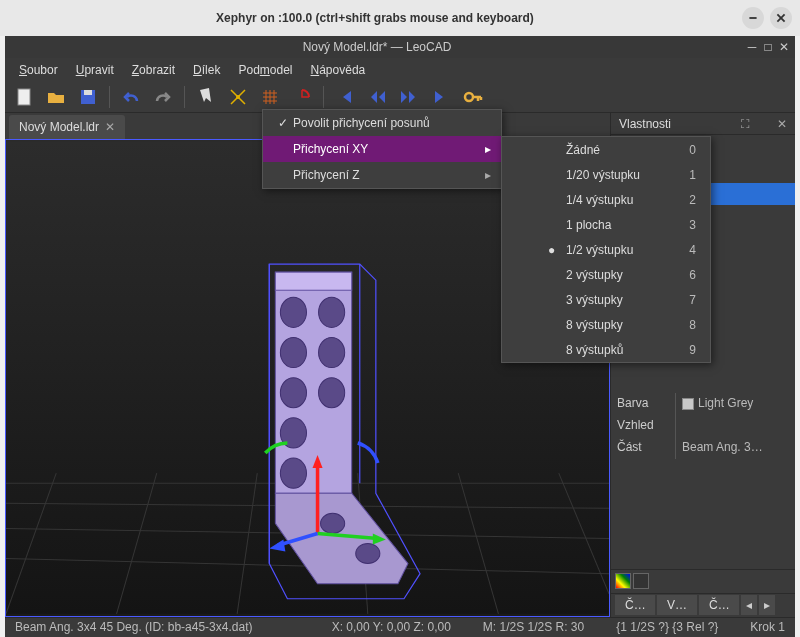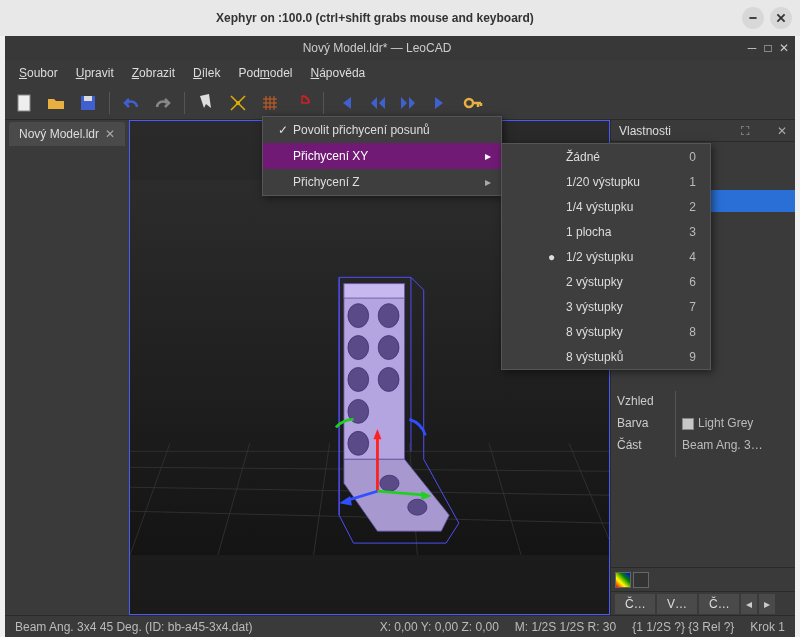--- a/index.html
+++ b/index.html
@@ -18,21 +18,21 @@
 
 .menubar { height: 26px; background: #3a3a3a; display: flex; align-items: center; padding: 0 6px; gap: 2px; }
 .menu-item { color: #ddd; padding: 4px 8px; cursor: pointer; }
 .menu-item u { text-decoration: underline; }
 
 .toolbar { height: 34px; background: #3a3a3a; display: flex; align-items: center; padding: 0 6px; gap: 6px; border-bottom: 1px solid #2a2a2a; }
 .tool-btn { width: 26px; height: 26px; display: flex; align-items: center; justify-content: center; cursor: pointer; }
 .tool-sep { width: 1px; height: 22px; background: #555; margin: 0 2px; }
 
 .main-area { flex: 1; display: flex; position: relative; }
-.viewport-col { flex: 1; display: flex; flex-direction: row; }
+.viewport-col { flex: 1; display: flex; flex-direction: column; }
 .tab-bar { height: 26px; background: #3a3a3a; display: flex; align-items: flex-end; padding: 0 4px; }
 .tab { background: #4a4a4a; color: #ddd; padding: 5px 10px; display: flex; align-items: center; gap: 6px; border-top-left-radius: 3px; border-top-right-radius: 3px; cursor: pointer; }
 .tab-close { cursor: pointer; color: #aaa; }
 .viewport { flex: 1; background: linear-gradient(#2a2a2a, #1a1a1a); border: 1px solid #4a5aff; position: relative; overflow: hidden; }
 
 .side-panel { width: 185px; background: #3a3a3a; border-left: 1px solid #2a2a2a; display: flex; flex-direction: column; }
 .panel-header { height: 22px; background: #3a3a3a; display: flex; align-items: center; justify-content: flex-end; padding: 2px 4px; color: #ddd; gap: 22px; border-bottom: 1px solid #2a2a2a; }
 .panel-header span:first-child { margin-right: auto; padding-left: 4px; }
 .panel-ico { width: 14px; height: 14px; color: #aaa; cursor: pointer; }
 .props-body { flex: 1; display: flex; flex-direction: column; }
@@ -43,21 +43,21 @@
 .color-square { display: inline-block; width: 12px; height: 12px; background: #c8c8c8; vertical-align: middle; margin-right: 4px; border: 1px solid #888; }
 
 .color-swatch-row { height: 24px; display: flex; align-items: center; padding: 2px 4px; gap: 2px; border-top: 1px solid #2a2a2a; }
 .swatch { width: 16px; height: 16px; border: 1px solid #666; cursor: pointer; }
 .swatch-multi { background: linear-gradient(45deg, red, yellow, green, blue); }
 
 .bottom-tabs { height: 24px; display: flex; align-items: center; gap: 2px; padding: 2px 4px; border-top: 1px solid #2a2a2a; }
 .btab { background: #4a4a4a; color: #ddd; padding: 3px 10px; cursor: pointer; white-space: nowrap; overflow: hidden; }
 .arrow-btn { background: #4a4a4a; color: #ccc; width: 16px; height: 20px; display: flex; align-items: center; justify-content: center; cursor: pointer; }
 
-.status-bar { height: 22px; background: #3a3a3a; display: flex; align-items: center; padding: 0 6px; color: #bbb; border-top: 1px solid #2a2a2a; gap: 8px; }
+.status-bar { height: 22px; background: #3a3a3a; display: flex; align-items: center; padding: 0 6px; color: #bbb; border-top: 1px solid #2a2a2a; gap: 24px; }
 .status-bar span { padding: 0 4px; white-space: nowrap; }
 .status-spacer { flex: 1; }
 
 .context-menu { position: absolute; background: #3e3e3e; border: 1px solid #555; box-shadow: 2px 2px 8px rgba(0,0,0,0.5); min-width: 240px; z-index: 100; }
 .ctx-item { display: flex; align-items: center; height: 26px; color: #ddd; padding: 0 10px; cursor: pointer; position: relative; }
 .ctx-item.highlighted { background: #701a75; color: #fff; }
 .ctx-check { width: 20px; display: flex; justify-content: center; }
 .ctx-label { flex: 1; }
 .ctx-arrow { color: #aaa; }
 .ctx-item.highlighted .ctx-arrow { color: #fff; }
@@ -264,26 +264,26 @@
         <span class="panel-ico">⛶</span>
         <span class="panel-ico">✕</span>
       </div>
       <div class="props-body">
         <div class="prop-row highlighted" style="margin-top:48px">
           <div class="prop-label"></div>
           <div class="prop-value"></div>
         </div>
         <div style="flex:1"></div>
         <div class="prop-row">
+          <div class="prop-label">Barva</div>
+          <div class="prop-value"><span class="color-square"></span><span>Light Grey</span></div>
+        </div>
+        <div class="prop-row">
           <div class="prop-label">Vzhled</div>
           <div class="prop-value"></div>
-        </div>
-        <div class="prop-row">
-          <div class="prop-label">Barva</div>
-          <div class="prop-value"><span class="color-square"></span><span>Light Grey</span></div>
         </div>
         <div class="prop-row">
           <div class="prop-label">Část</div>
           <div class="prop-value">Beam Ang. 3…</div>
         </div>
         <div style="height:110px"></div>
         <div class="color-swatch-row">
           <div class="swatch swatch-multi"></div>
           <div class="swatch" style="background:#333"></div>
         </div>

